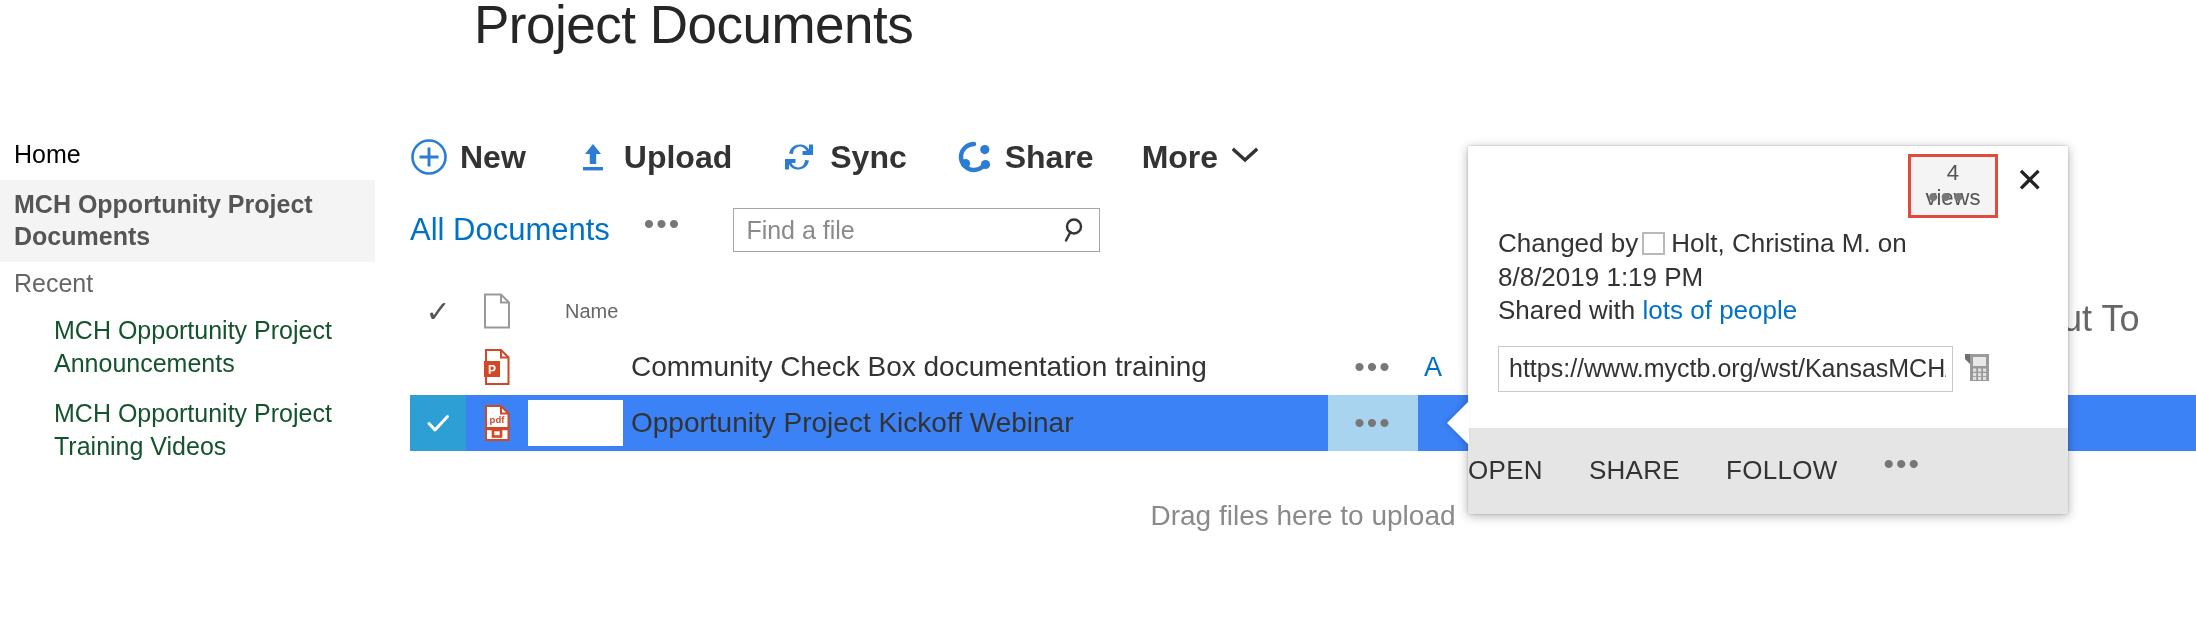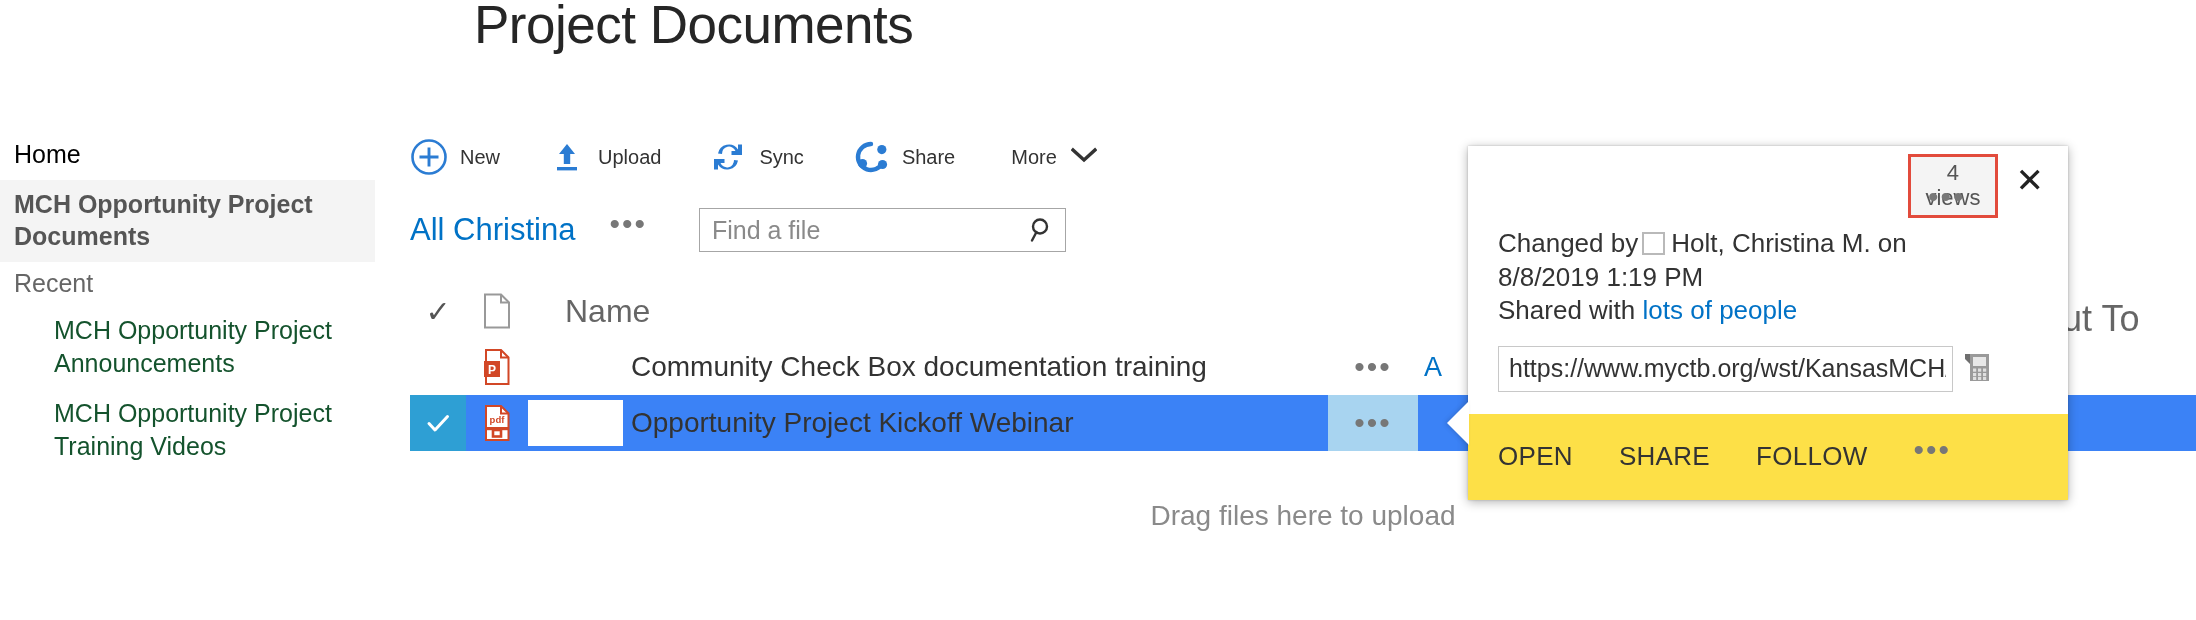--- a/index.html
+++ b/index.html
@@ -72,35 +72,35 @@
   }
   .cmd {
     display: flex;
     align-items: center;
     height: 50px;
     margin-right: 48px;
     cursor: pointer;
     white-space: nowrap;
   }
   .cmd-label {
-    font-size: 20px;
-    color: #333333;
-    font-weight: 400;
+    font-size: 32px;
+    color: #333333;
+    font-weight: 700;
     margin-left: 12px;
     text-align: center;
   }
   .cmd-icon {
     width: 38px;
     height: 38px;
     display: block;
   }
   #cmd-more {
     margin-right: 0;
   }
-  #cmd-more .cmd-label { margin-left: 8px; }
+  #cmd-more .cmd-label { margin-left: 0; }
   .chev {
     margin-left: 14px;
     display: block;
   }
 
   
   #view-bar {
     position: absolute;
     left: 410px;
     top: 205px;
@@ -216,21 +216,21 @@
     flex: none;
     font-size: 28px;
     color: #666666;
   }
   .col-checkout {
     flex: 1;
     font-size: 28px;
     color: #666666;
   }
   .hdr-text {
-    font-size: 32px;
+    font-size: 20px;
     color: #666666;
     font-weight: 400;
     cursor: pointer;
     white-space: nowrap;
   }
 
   .list-row {
     display: flex;
     align-items: center;
     height: 56px;
@@ -332,21 +332,21 @@
   #close-btn {
     font-size: 34px;
     color: #222222;
     line-height: 1;
     margin-top: 9px;
     cursor: pointer;
     font-weight: 400;
     font-family: "DejaVu Sans", sans-serif;
   }
   #callout-body {
-    padding: 14px 30px 22px 30px;
+    padding: 14px 30px 36px 30px;
   }
   .callout-line {
     font-size: 26px;
     color: #333333;
     line-height: 1.32;
   }
   .presence-box {
     display: inline-block;
     width: 19px;
     height: 19px;
@@ -379,25 +379,24 @@
     color: #333333;
     padding: 0 6px 0 10px;
     box-sizing: border-box;
     outline: none;
   }
   #copy-icon {
     margin-left: 10px;
     display: block;
   }
   #callout-footer {
-    background: #fde047;
+    background: #e5e5e5;
     display: flex;
     align-items: center;
     height: 86px;
-    padding-left: 30px;
   }
   .footer-action {
     font-size: 26px;
     color: #333333;
     margin-right: 46px;
     cursor: pointer;
     letter-spacing: 0.3px;
   }
   #footer-ellipsis {
     position: relative;
@@ -486,21 +485,21 @@
     <span class="cmd-label">More</span>
     <span class="chev">
       <svg width="26" height="16" viewBox="0 0 26 16" xmlns="http://www.w3.org/2000/svg">
         <path d="M2 3 L13 13 L24 3" fill="none" stroke="#333333" stroke-width="3.4" stroke-linecap="square"></path>
       </svg>
     </span>
   </div>
 </div>
 
 <div id="view-bar">
-  <div id="view-name">All Christina</div>
+  <div id="view-name">All Documents</div>
   <div class="ellipsis-dots" id="view-ellipsis">•••</div>
   <div id="search-wrap">
     <input id="search-input" type="text" placeholder="Find a file" style="">
     <span id="search-btn">
       <svg width="30" height="30" viewBox="0 0 30 30" xmlns="http://www.w3.org/2000/svg">
         <circle cx="13" cy="11.5" r="7" fill="none" stroke="#333333" stroke-width="2.4"></circle>
         <path d="M9.5 17 L5 25.5" stroke="#333333" stroke-width="2.4" stroke-linecap="round"></path>
       </svg>
     </span>
   </div>

